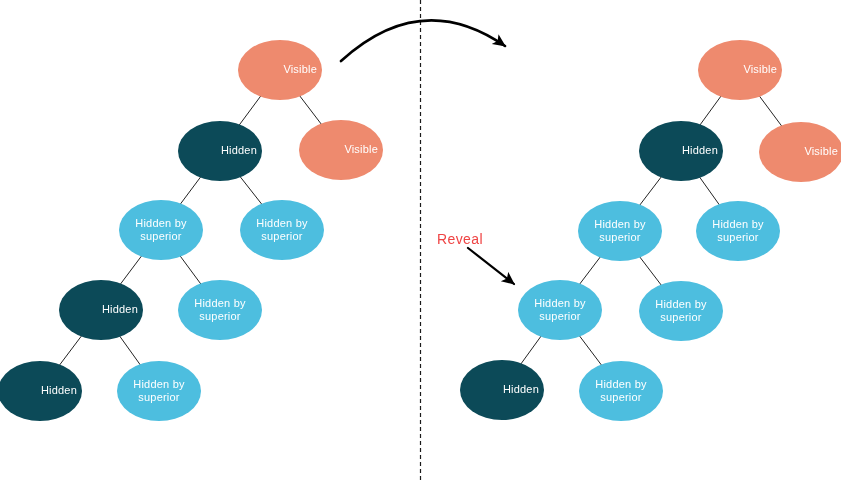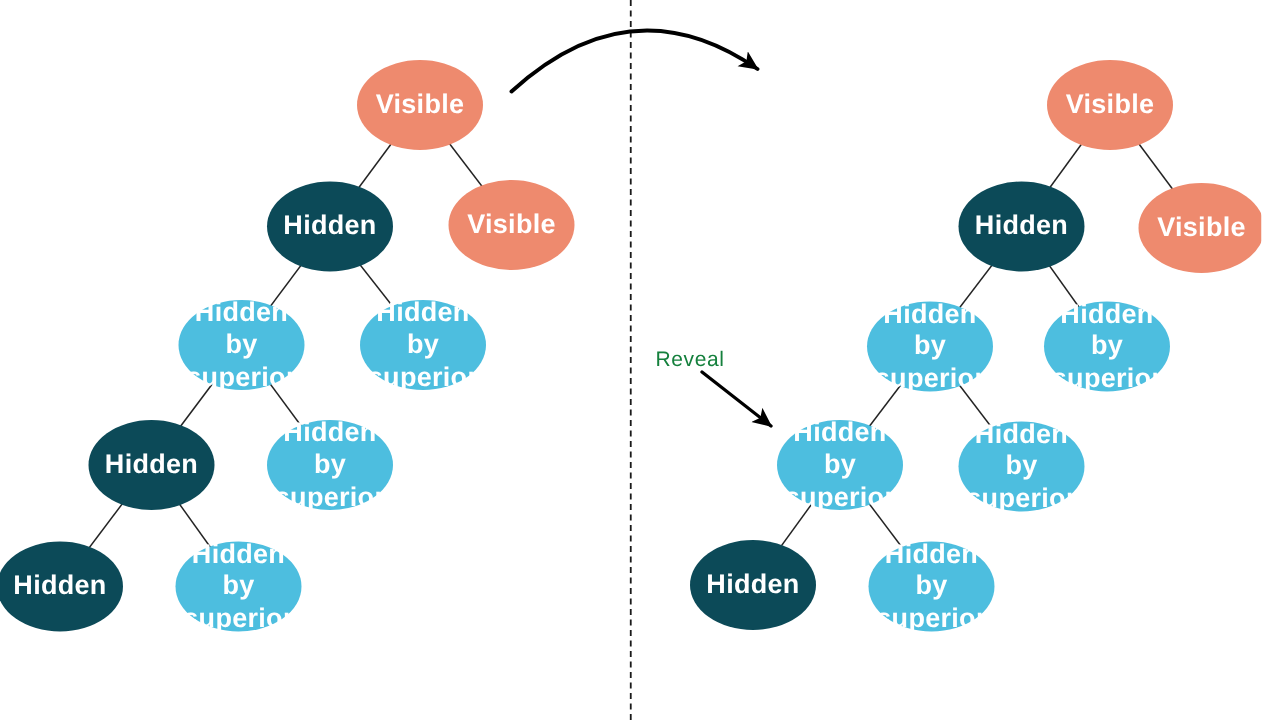--- a/index.html
+++ b/index.html
@@ -24,38 +24,38 @@
     z-index: 1;
     pointer-events: none;
   }
   .node {
     position: absolute;
     width: 84px;
     height: 60px;
     border-radius: 50%;
     display: flex;
     align-items: center;
-    justify-content: center;
+    justify-content: flex-end;
     text-align: center;
     color: #ffffff;
-    font-size: 18px;
-    font-weight: 700;
+    font-size: 11px;
+    font-weight: 400;
     line-height: 1.2;
     letter-spacing: 0.2px;
     padding: 0 5px;
     box-sizing: border-box;
   }
   .reveal-label {
     position: absolute;
     left: 437px;
     top: 231px;
     z-index: 2;
     font-size: 14px;
     font-weight: 500;
-    color: #15803d;
+    color: #ef4444;
     letter-spacing: 0.4px;
   }
 </style>
 </head>
 <body>
 
 <div class="stage">
 
   <svg class="lines" viewBox="0 0 841 482">
     <defs>

